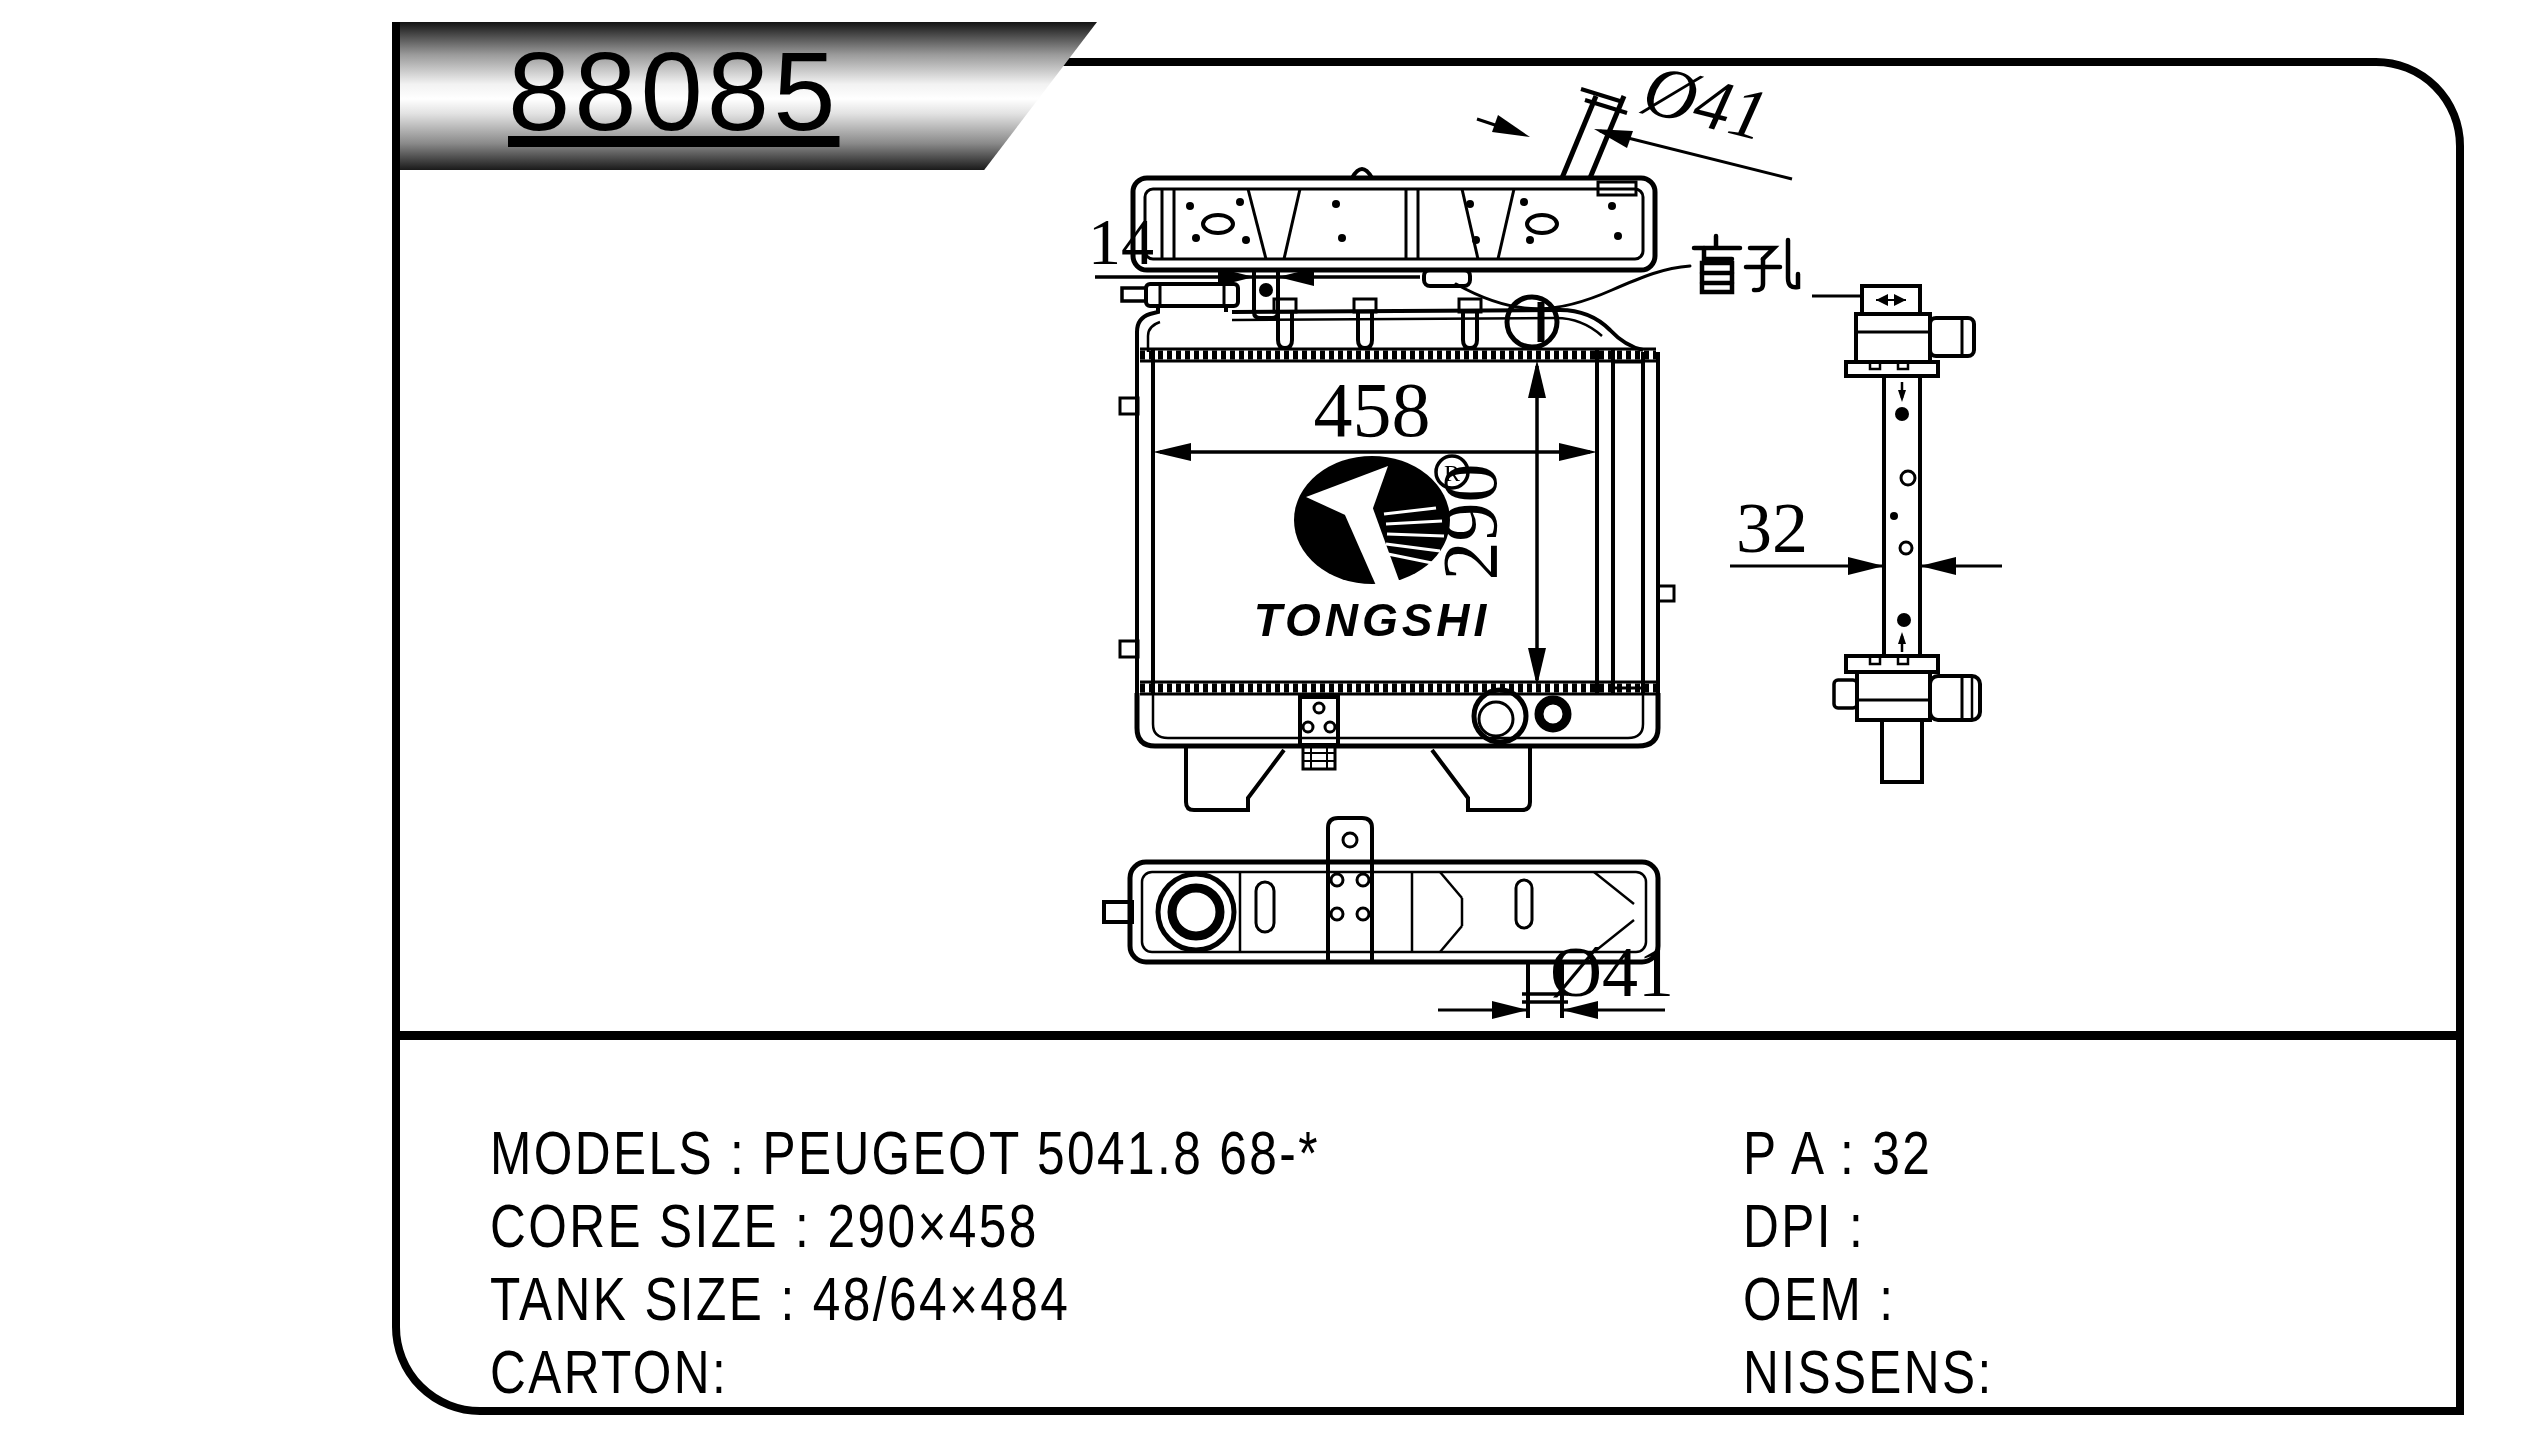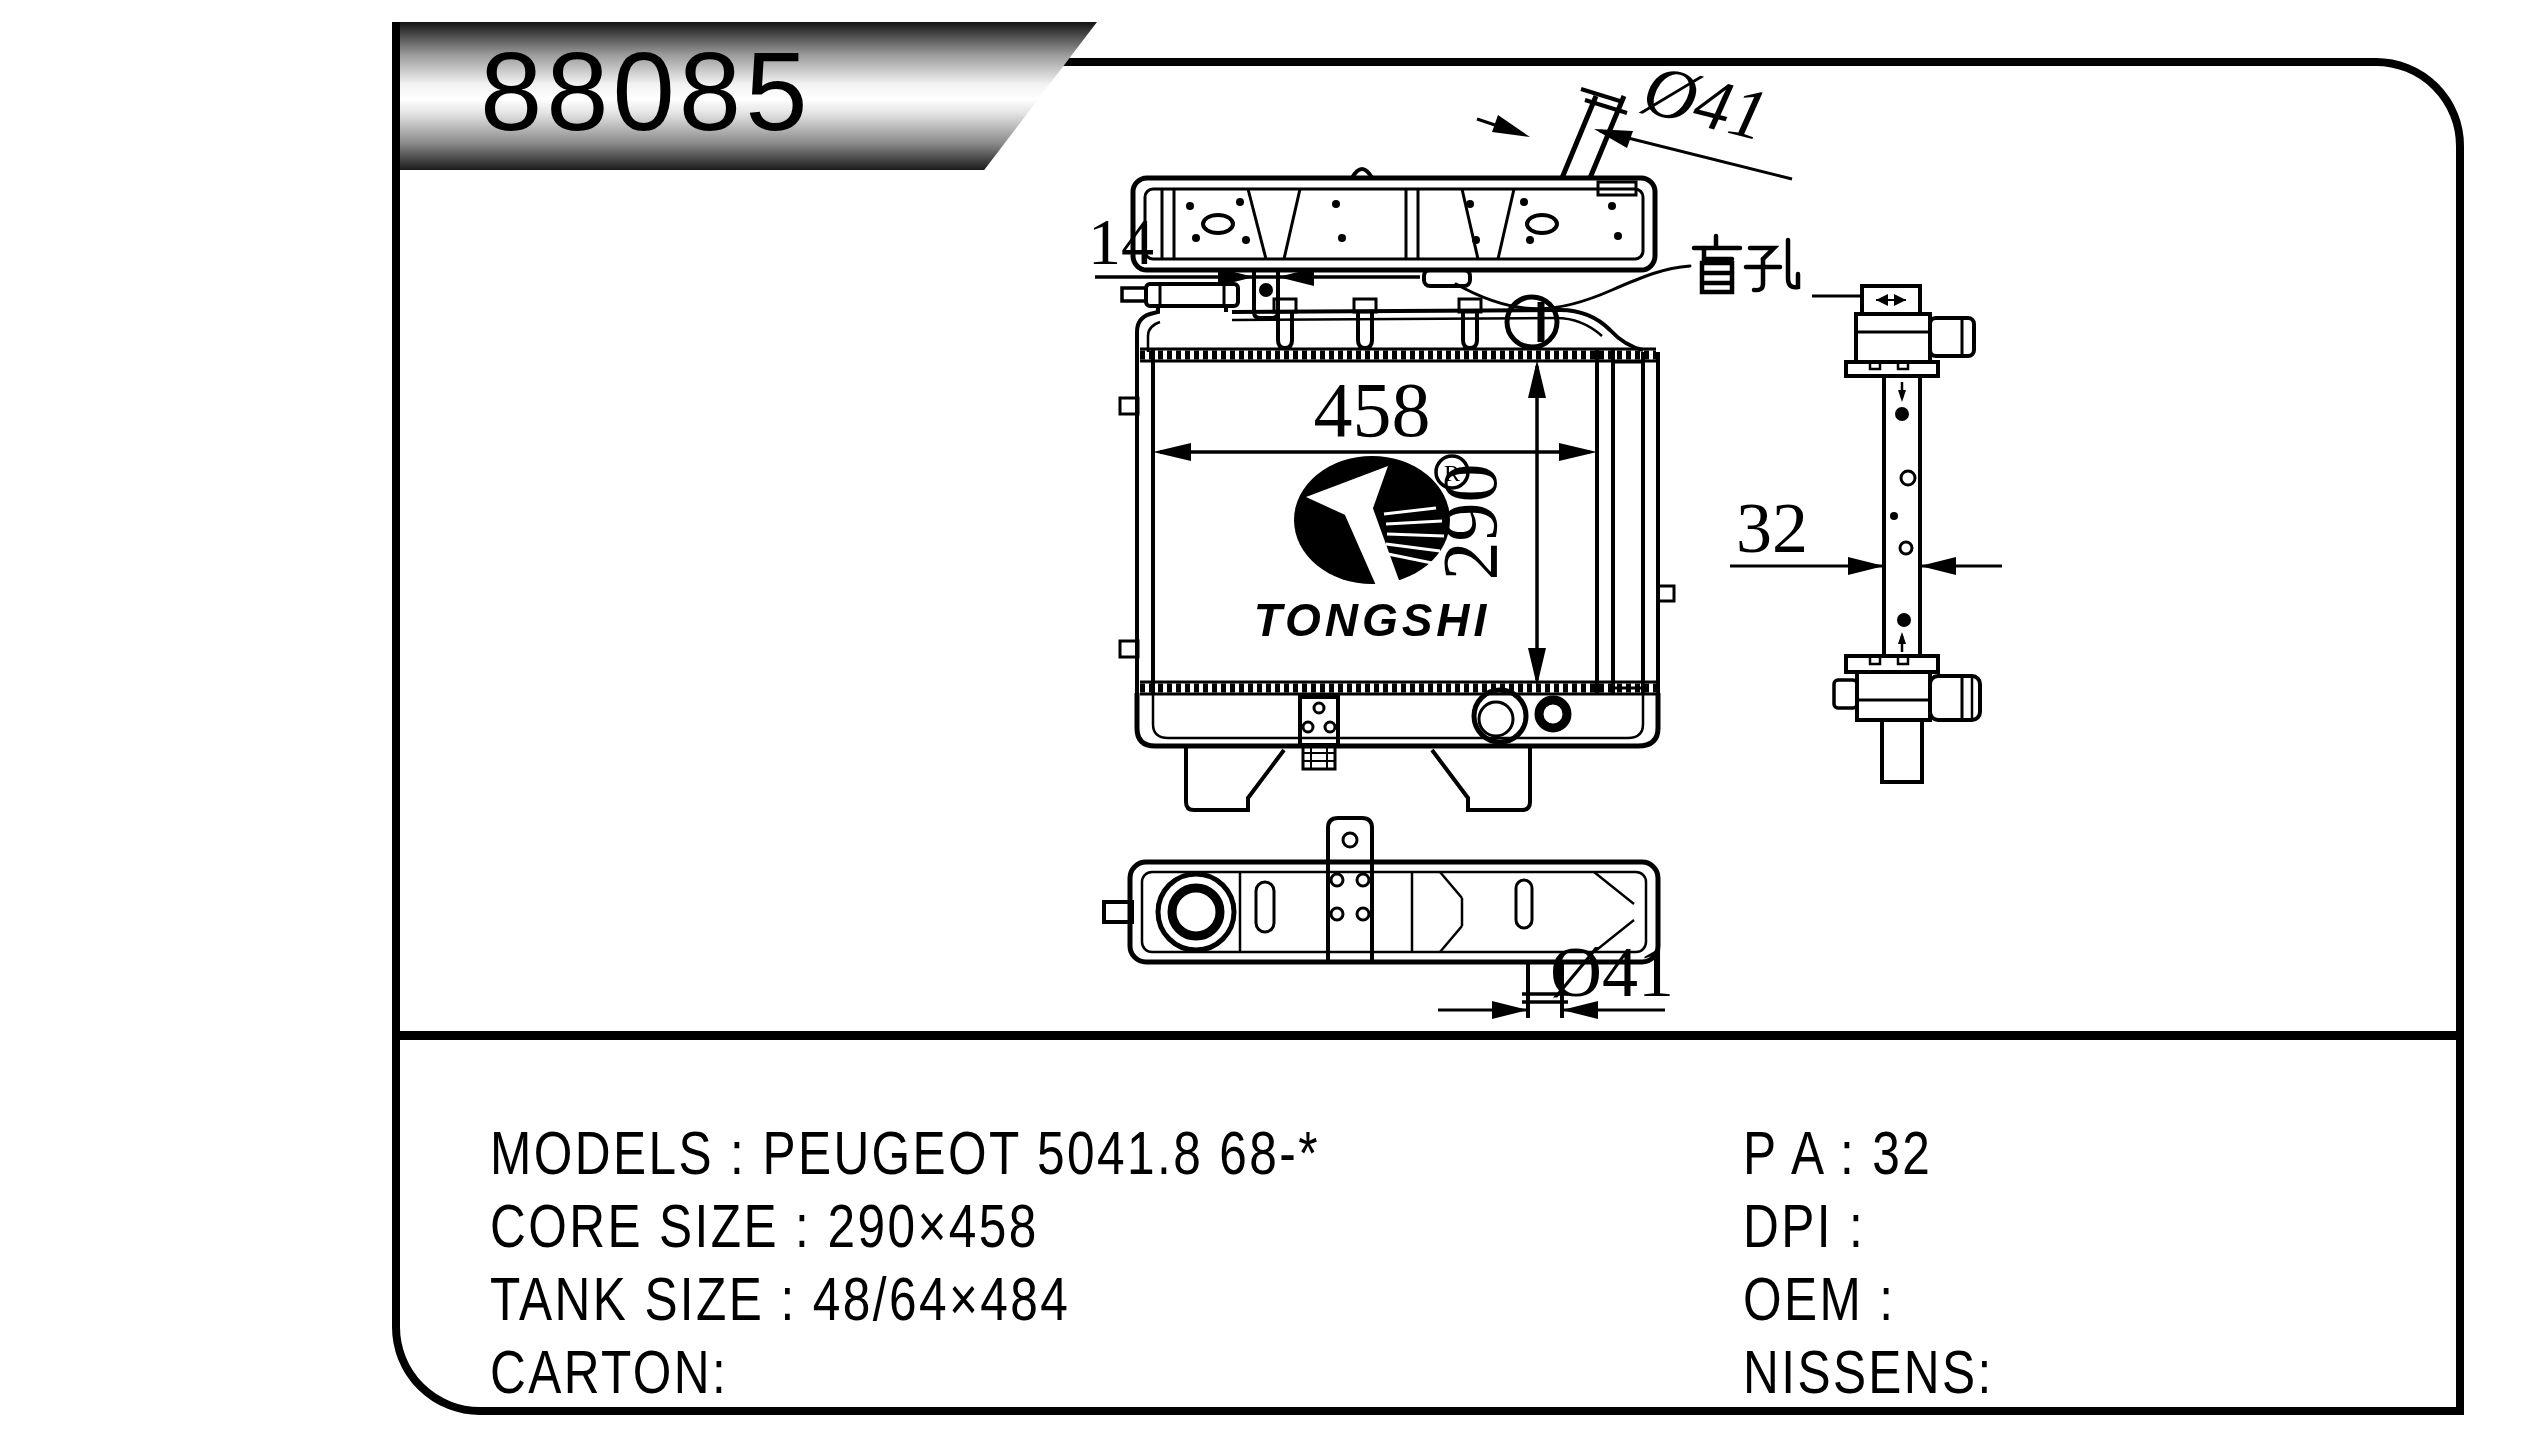--- a/index.html
+++ b/index.html
@@ -10,21 +10,21 @@
          border:8px solid #000;border-radius:0 88px 0 88px;box-sizing:border-box;}
   
   #divider{position:absolute;left:396px;top:1031px;width:2068px;height:9px;background:#000;}
   
   #banner{position:absolute;left:392px;top:22px;width:705px;height:148px;
           border-left:8px solid #000;box-sizing:border-box;
           background:linear-gradient(180deg,#141414 0%,#9a9a9a 22%,#f2f2f2 42%,#ffffff 52%,#e2e2e2 62%,#8a8a8a 82%,#1a1a1a 100%);
           clip-path:polygon(0 0,100% 0,84% 100%,0 100%);
           display:flex;align-items:center;}
   #banner .num{font-size:112px;font-weight:400;letter-spacing:4px;color:#000;
-               padding-left:80px;line-height:148px;transform:translateY(-4px);}
+               padding-left:108px;line-height:148px;transform:translateY(-4px);text-decoration:underline;}
   
   #drawing{position:absolute;left:0;top:0;width:2540px;height:1440px;}
   .ln{stroke:#000;fill:none;}
   .fill{fill:#000;stroke:none;}
   text.dim{font-family:"Liberation Serif",serif;fill:#000;stroke:none;}
   text.brand{font-family:"Liberation Sans",sans-serif;font-weight:bold;font-style:italic;fill:#000;}
   
   .spec{position:absolute;font-size:62px;line-height:62px;letter-spacing:3px;
         white-space:pre;transform:scaleX(0.8);transform-origin:left top;font-weight:500;}
   .spec.l{left:490px;}

